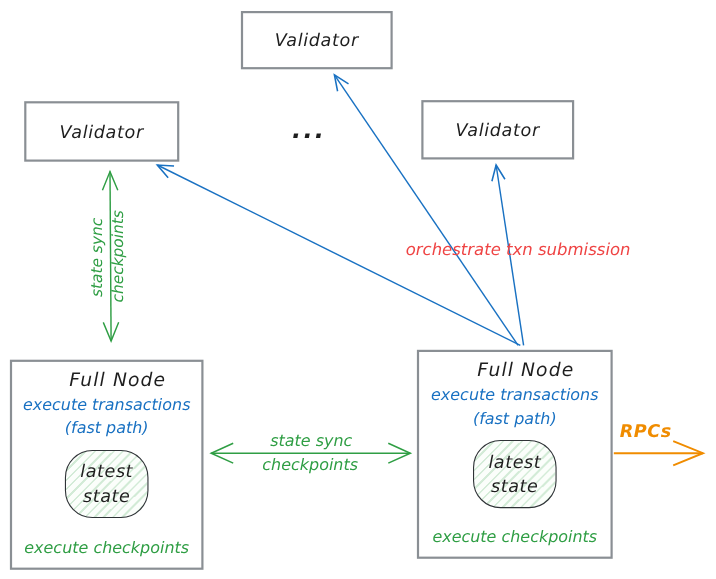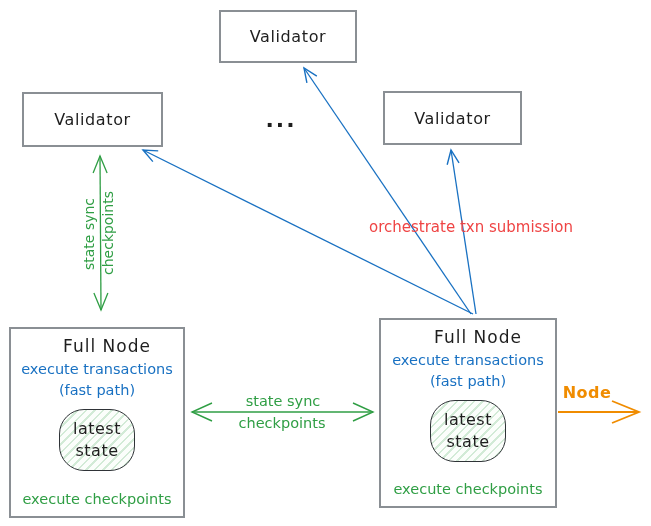--- a/index.html
+++ b/index.html
@@ -8,20 +8,21 @@
     background: #ffffff;
   }
   #stage {
     position: relative;
     width: 651px;
     height: 526px;
     background: #ffffff;
     font-family: "DejaVu Sans", "Liberation Sans", sans-serif;
     color: #1e1e1e;
     overflow: hidden;
+    font-style: italic;
   }
   #arrows {
     position: absolute;
     left: 0; top: 0;
     width: 651px; height: 526px;
   }
   .box {
     position: absolute;
     background: #ffffff;
     border: 2px solid #8a8f94;
@@ -200,15 +201,15 @@
   </div>
 
   <div class="lbl green" id="lbl-vertical-sync">state sync</div>
   <div class="lbl green" id="lbl-vertical-chk">checkpoints</div>
 
   <div class="lbl green" id="lbl-horizontal-sync">state sync</div>
   <div class="lbl green" id="lbl-horizontal-chk">checkpoints</div>
 
   <div class="lbl blue" id="lbl-orchestrate">orchestrate txn submission</div>
 
-  <div class="lbl orange" id="lbl-rpcs">Node</div>
+  <div class="lbl orange" id="lbl-rpcs">RPCs</div>
 
 </div>
 
 </body></html>

